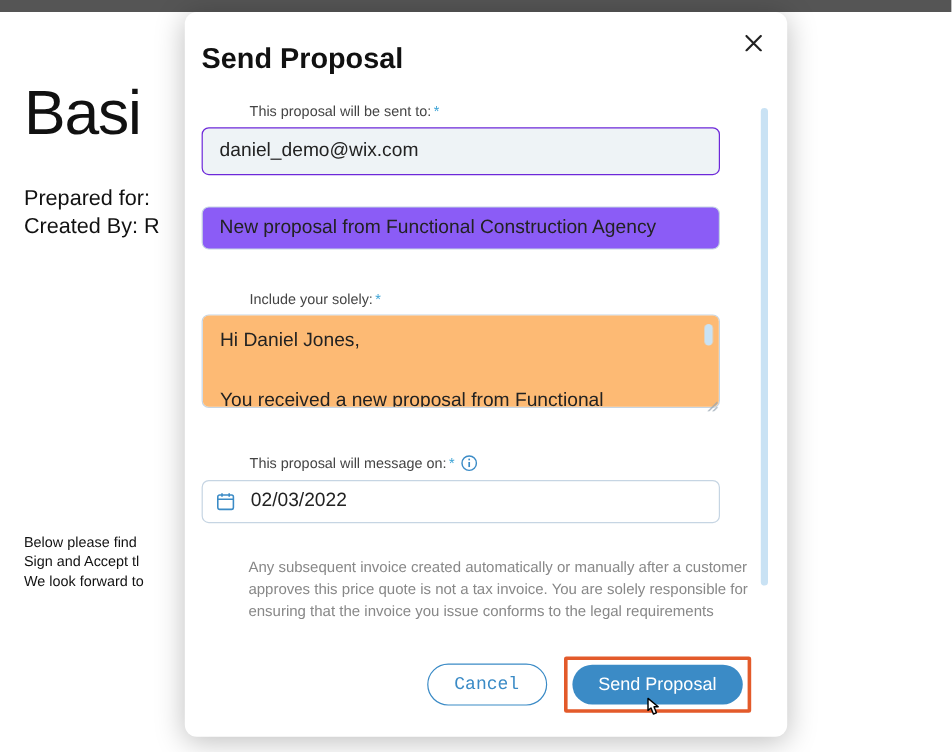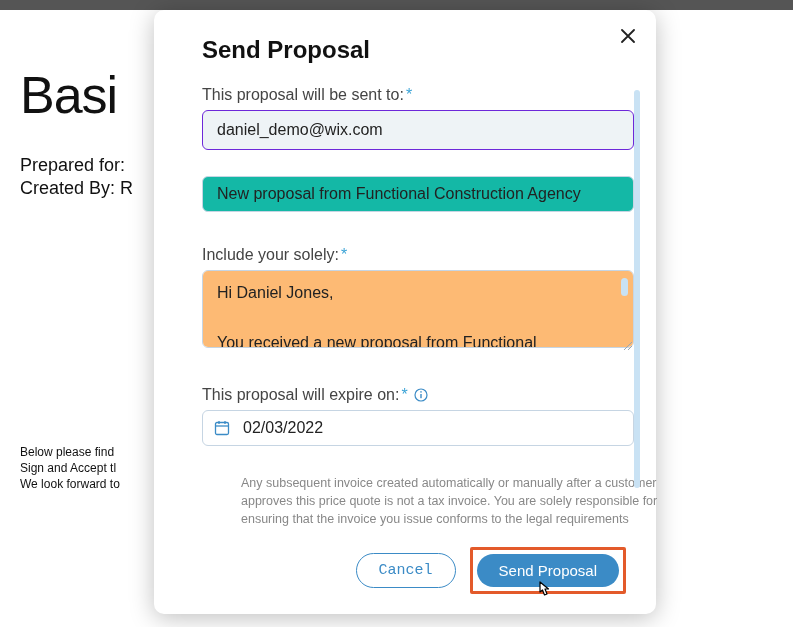--- a/index.html
+++ b/index.html
@@ -61,21 +61,21 @@
       width: 502px;
       height: 604px;
       background: #fff;
       border-radius: 10px;
       box-shadow: 0 4px 24px rgba(0,0,0,.25);
       padding: 0;
     }
     .modal-inner {
       position: relative;
       height: 100%;
-      padding: 26px 30px 22px 48px;
+      padding: 26px 30px 22px 14px;
     }
     .modal-title {
       font-size: 24px;
       font-weight: 700;
       color: #111;
       margin-bottom: 22px;
     }
     .close-btn {
       position: absolute;
       top: 12px;
@@ -99,38 +99,39 @@
       position: absolute;
       right: -14px;
       top: 4px;
       width: 6px;
       height: 398px;
       background: #c9e2f4;
       border-radius: 3px;
     }
 
     .field-label {
-      font-size: 16px;
+      font-size: 12px;
       color: #444;
       margin-top: 8px;
       margin-bottom: 6px;
+      margin-left: 40px;
     }
     .req-star { color: #3ba3d6; margin-left: 2px; }
 
     .input-static {
       background: #eef3f6;
       border: 1px solid #6d28d9;
       border-radius: 6px;
       padding: 10px 14px;
       font-size: 16px;
       color: #222;
       width: 432px;
     }
     .txt-input {
-      background: #14b8a6;
+      background: #8b5cf6;
       border: 1px solid #c6d5e3;
       border-radius: 6px;
       padding: 8px 14px;
       font-size: 16px;
       color: #222;
       width: 432px;
       font-family: inherit;
     }
 
     .message-box {
@@ -298,21 +299,21 @@
           <div class="resize-handle">
             <svg width="10" height="10" viewBox="0 0 10 10">
                 <path d="M2 10 L10 2 M6 10 L10 6" stroke="#9aa7b3" stroke-width="1"></path>
               </svg>
           </div>
         </div>
 
         <div class="spacer-md"></div>
 
         <div class="field-label">
-          <span>This proposal will expire on:</span><span class="req-star">*</span>
+          <span>This proposal will message on:</span><span class="req-star">*</span>
           <span class="info-icon">
             <svg width="14" height="14" viewBox="0 0 14 14">
                 <circle cx="7" cy="7" r="6" stroke="currentColor" stroke-width="1.2" fill="none"></circle>
                 <rect x="6.3" y="6" width="1.4" height="4.2" fill="currentColor"></rect>
                 <rect x="6.3" y="3.2" width="1.4" height="1.4" fill="currentColor"></rect>
               </svg>
           </span>
         </div>
         <div class="date-row">
           <span class="date-icon">

